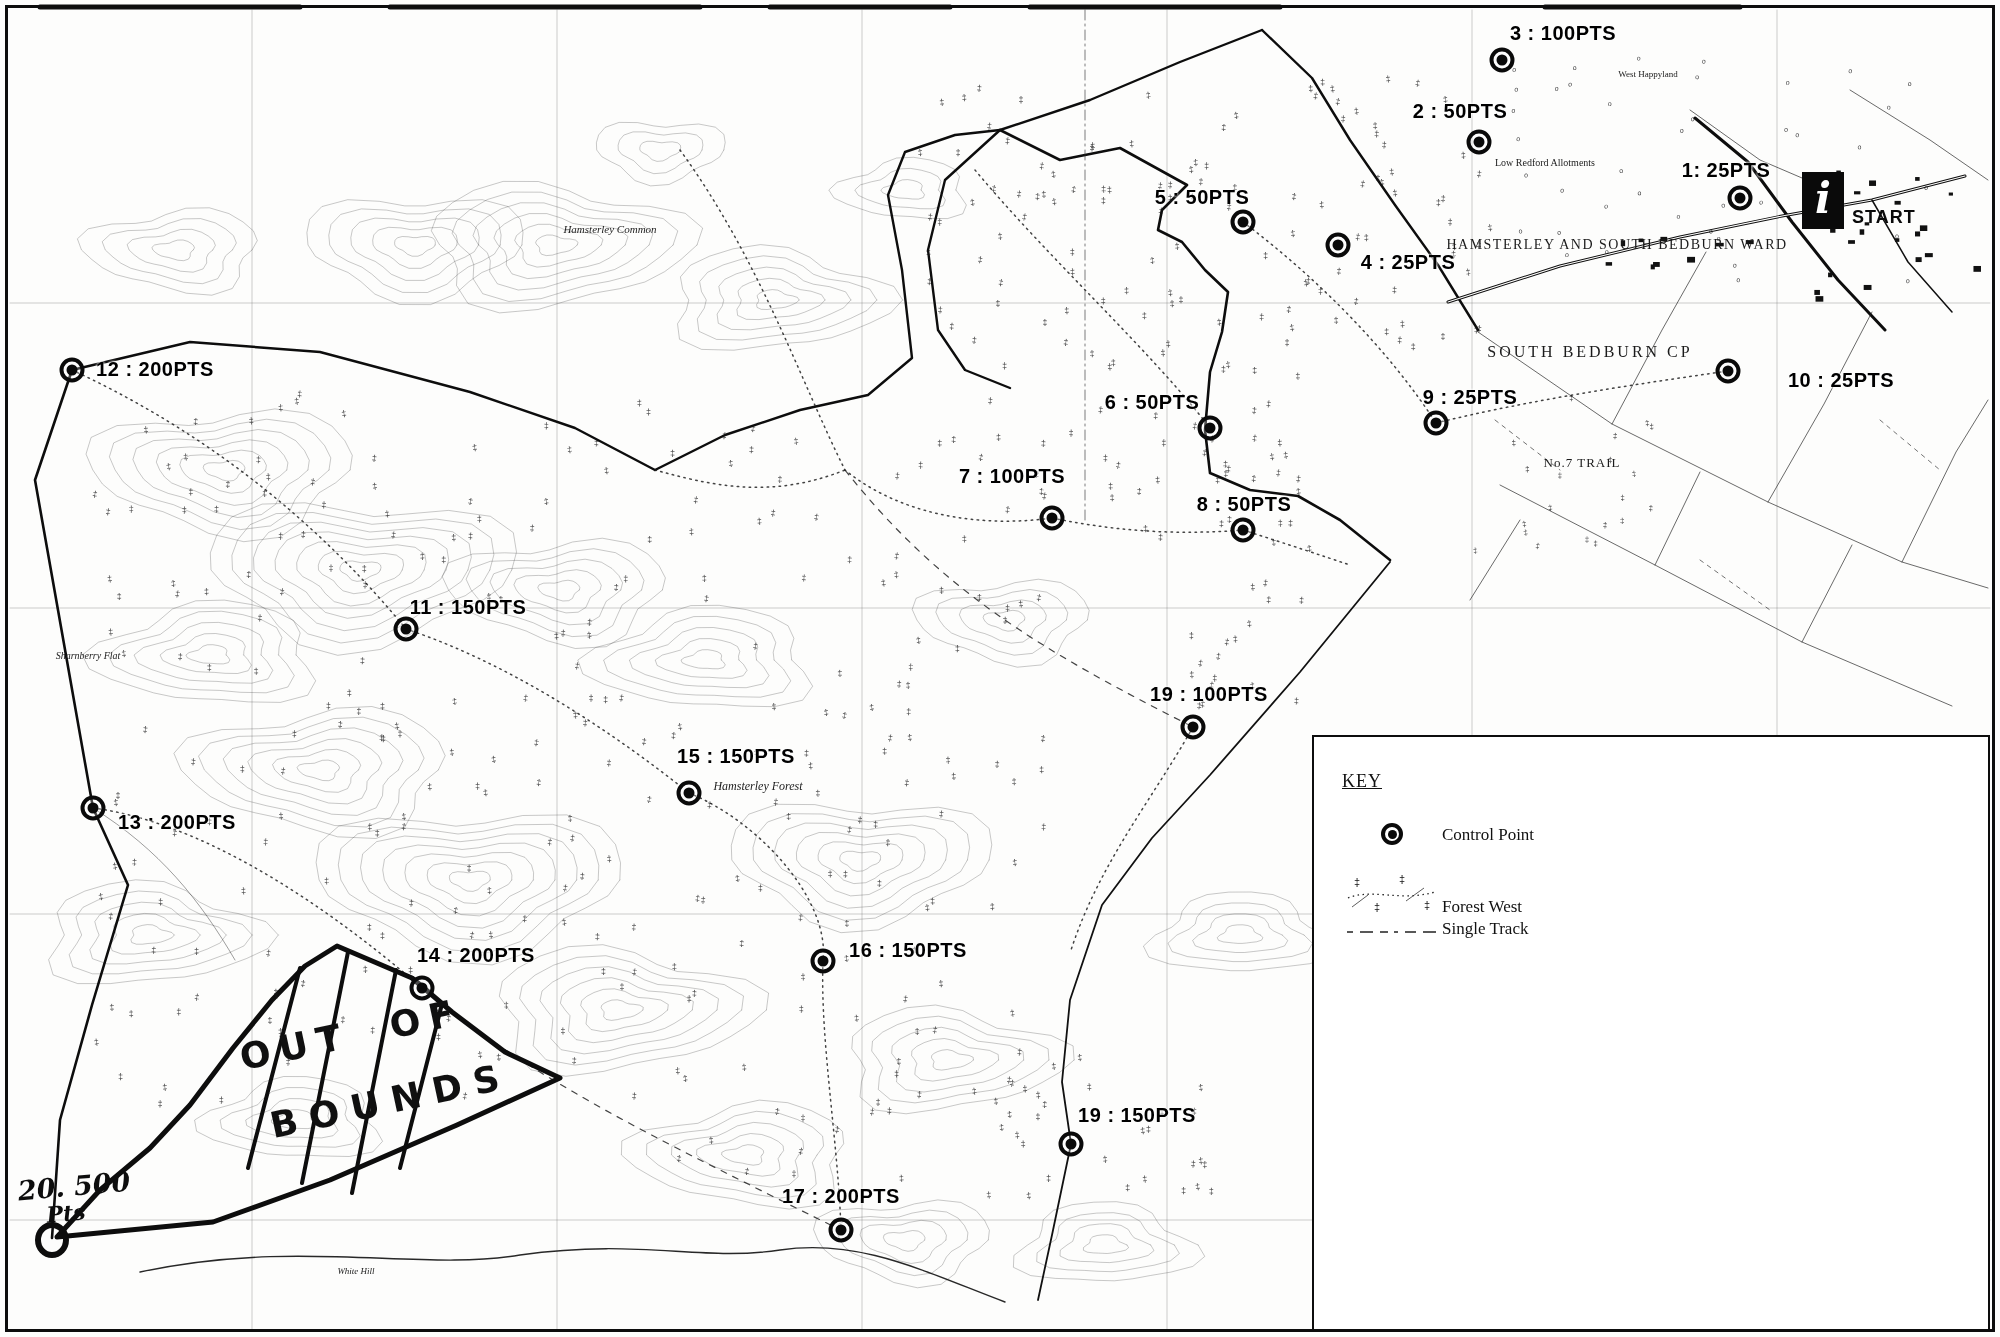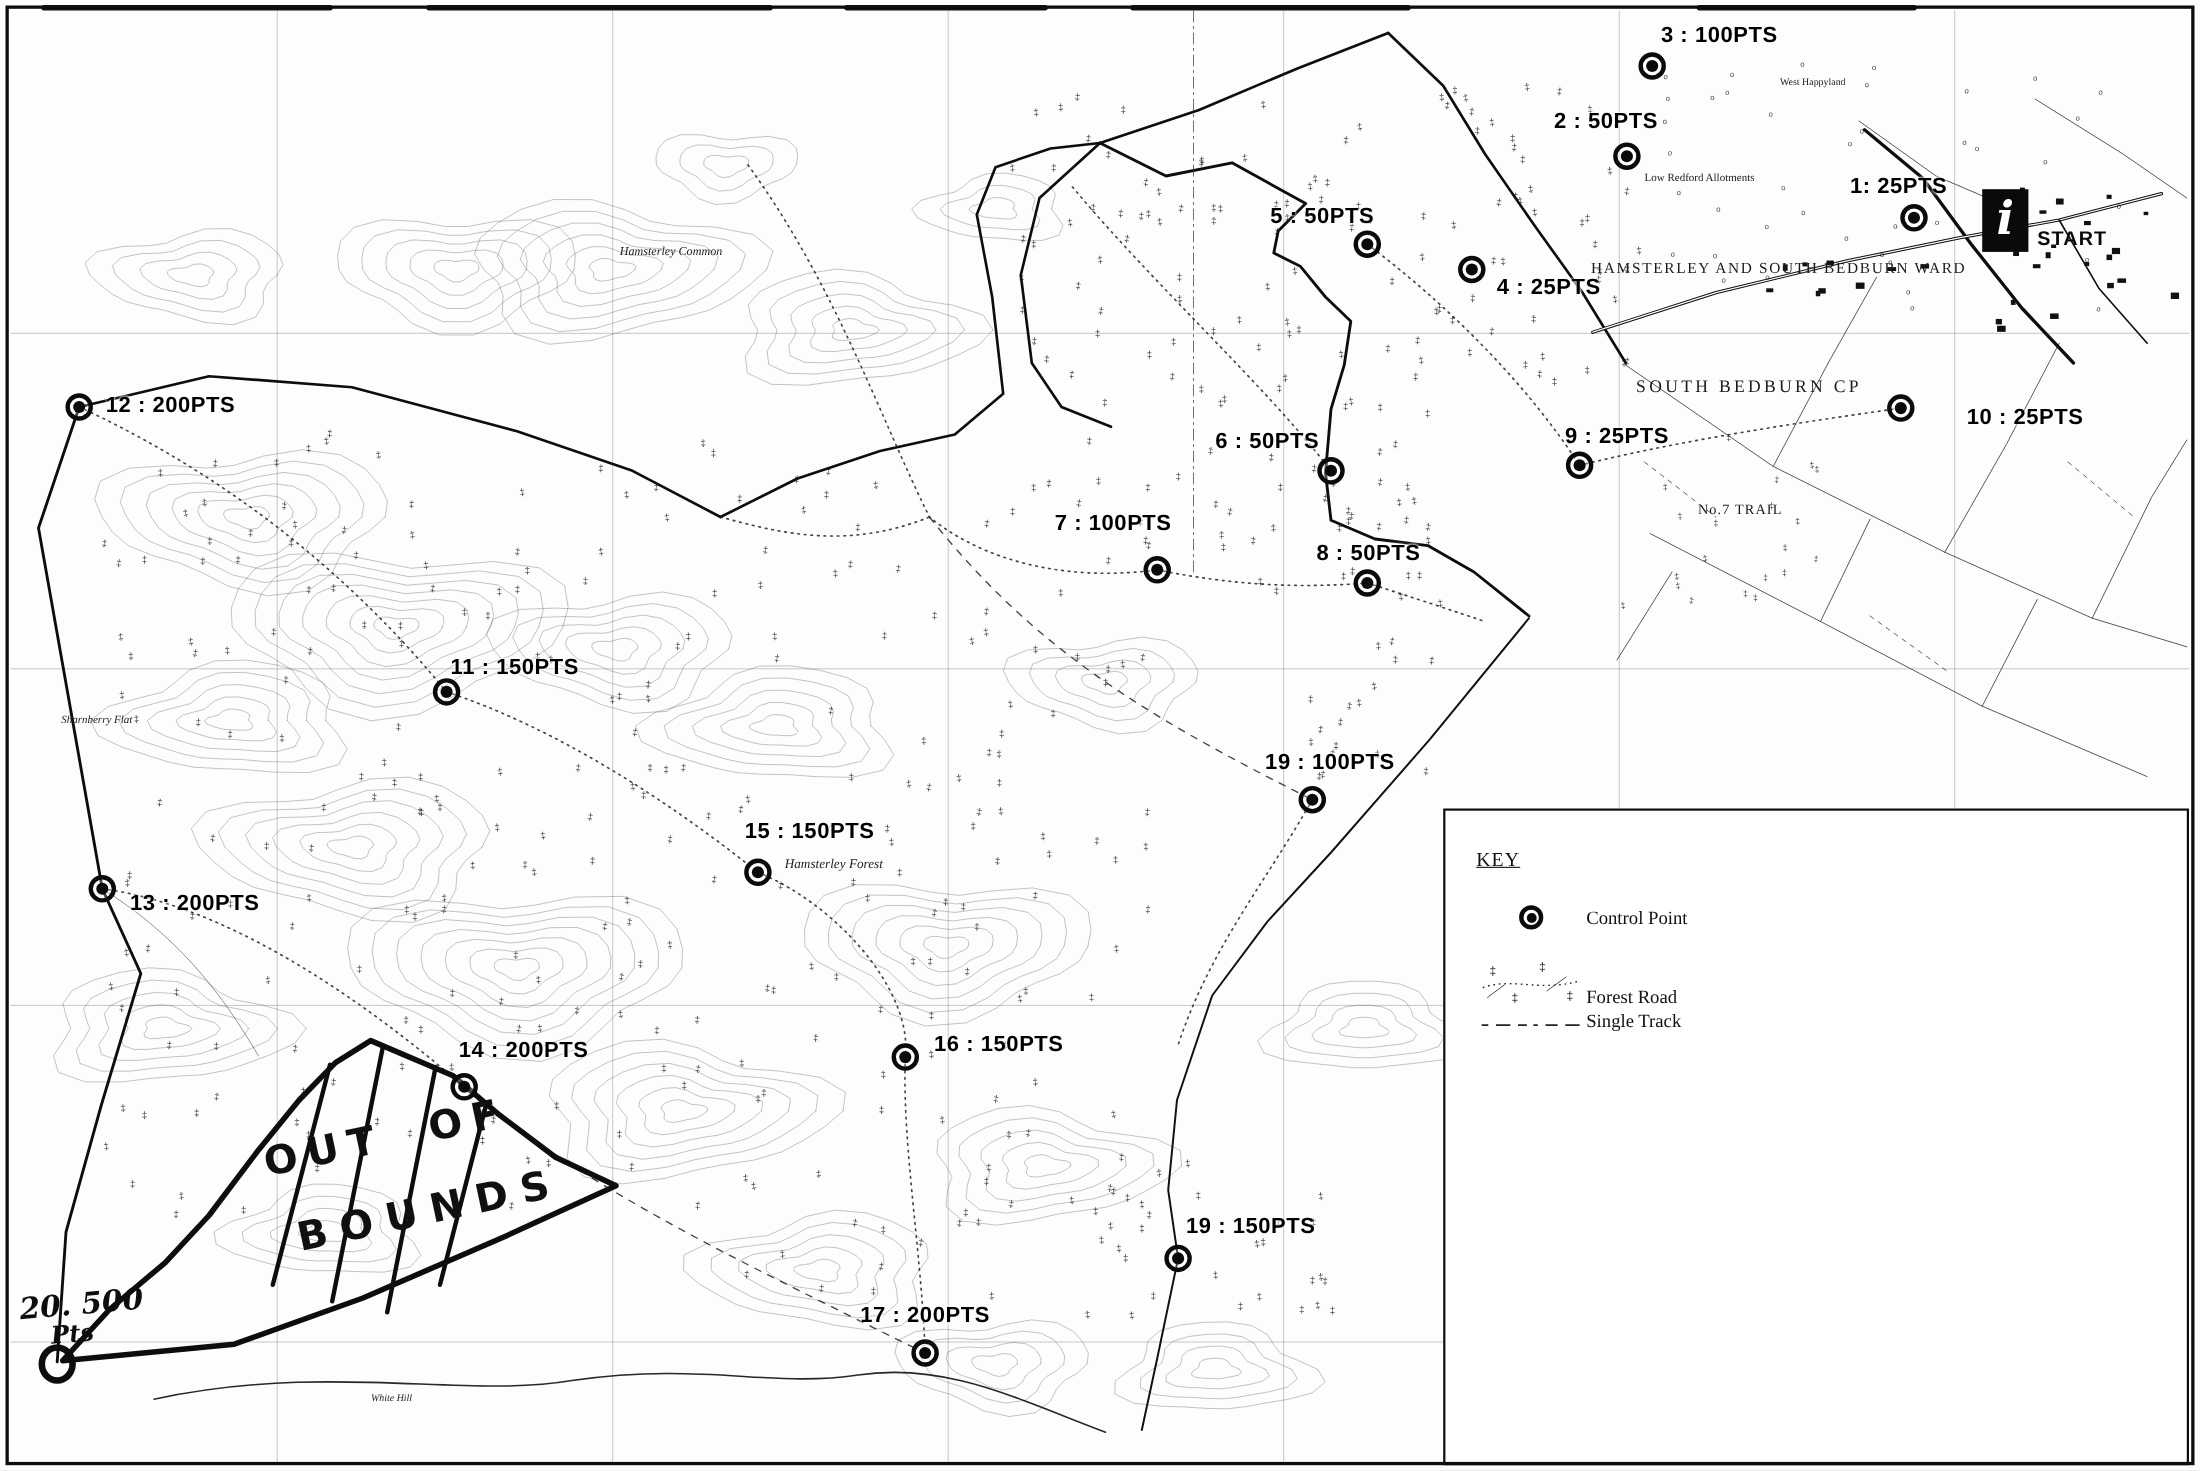--- a/index.html
+++ b/index.html
@@ -952,21 +952,21 @@
           <span class="key-sym">
             <svg width="96" height="46" viewBox="0 0 96 46">
               <path d="M4,27 C28,17 56,31 91,21" fill="none" stroke="#222" stroke-width="1.3" stroke-dasharray="1.5 3.5"></path>
               <path d="M8,36 L24,24 M62,30 L80,17" stroke="#333" stroke-width="0.8"></path>
               <text x="10" y="15" font-size="11" fill="#111">‡</text>
               <text x="30" y="40" font-size="11" fill="#111">‡</text>
               <text x="55" y="12" font-size="11" fill="#111">‡</text>
               <text x="80" y="38" font-size="11" fill="#111">‡</text>
             </svg>
           </span>
-          <span class="key-item-label">Forest Road</span>
+          <span class="key-item-label">Forest West</span>
         </div>
         <div class="key-item" style="top: 182px;">
           <span class="key-sym">
             <svg width="96" height="16" viewBox="0 0 96 16">
               <path d="M3,9 h6 M16,9 h13 M36,9 h8 M50,9 h4 M61,9 h11 M79,9 h13" stroke="#222" stroke-width="1.6"></path>
             </svg>
           </span>
           <span class="key-item-label">Single Track</span>
         </div>
       </div>

